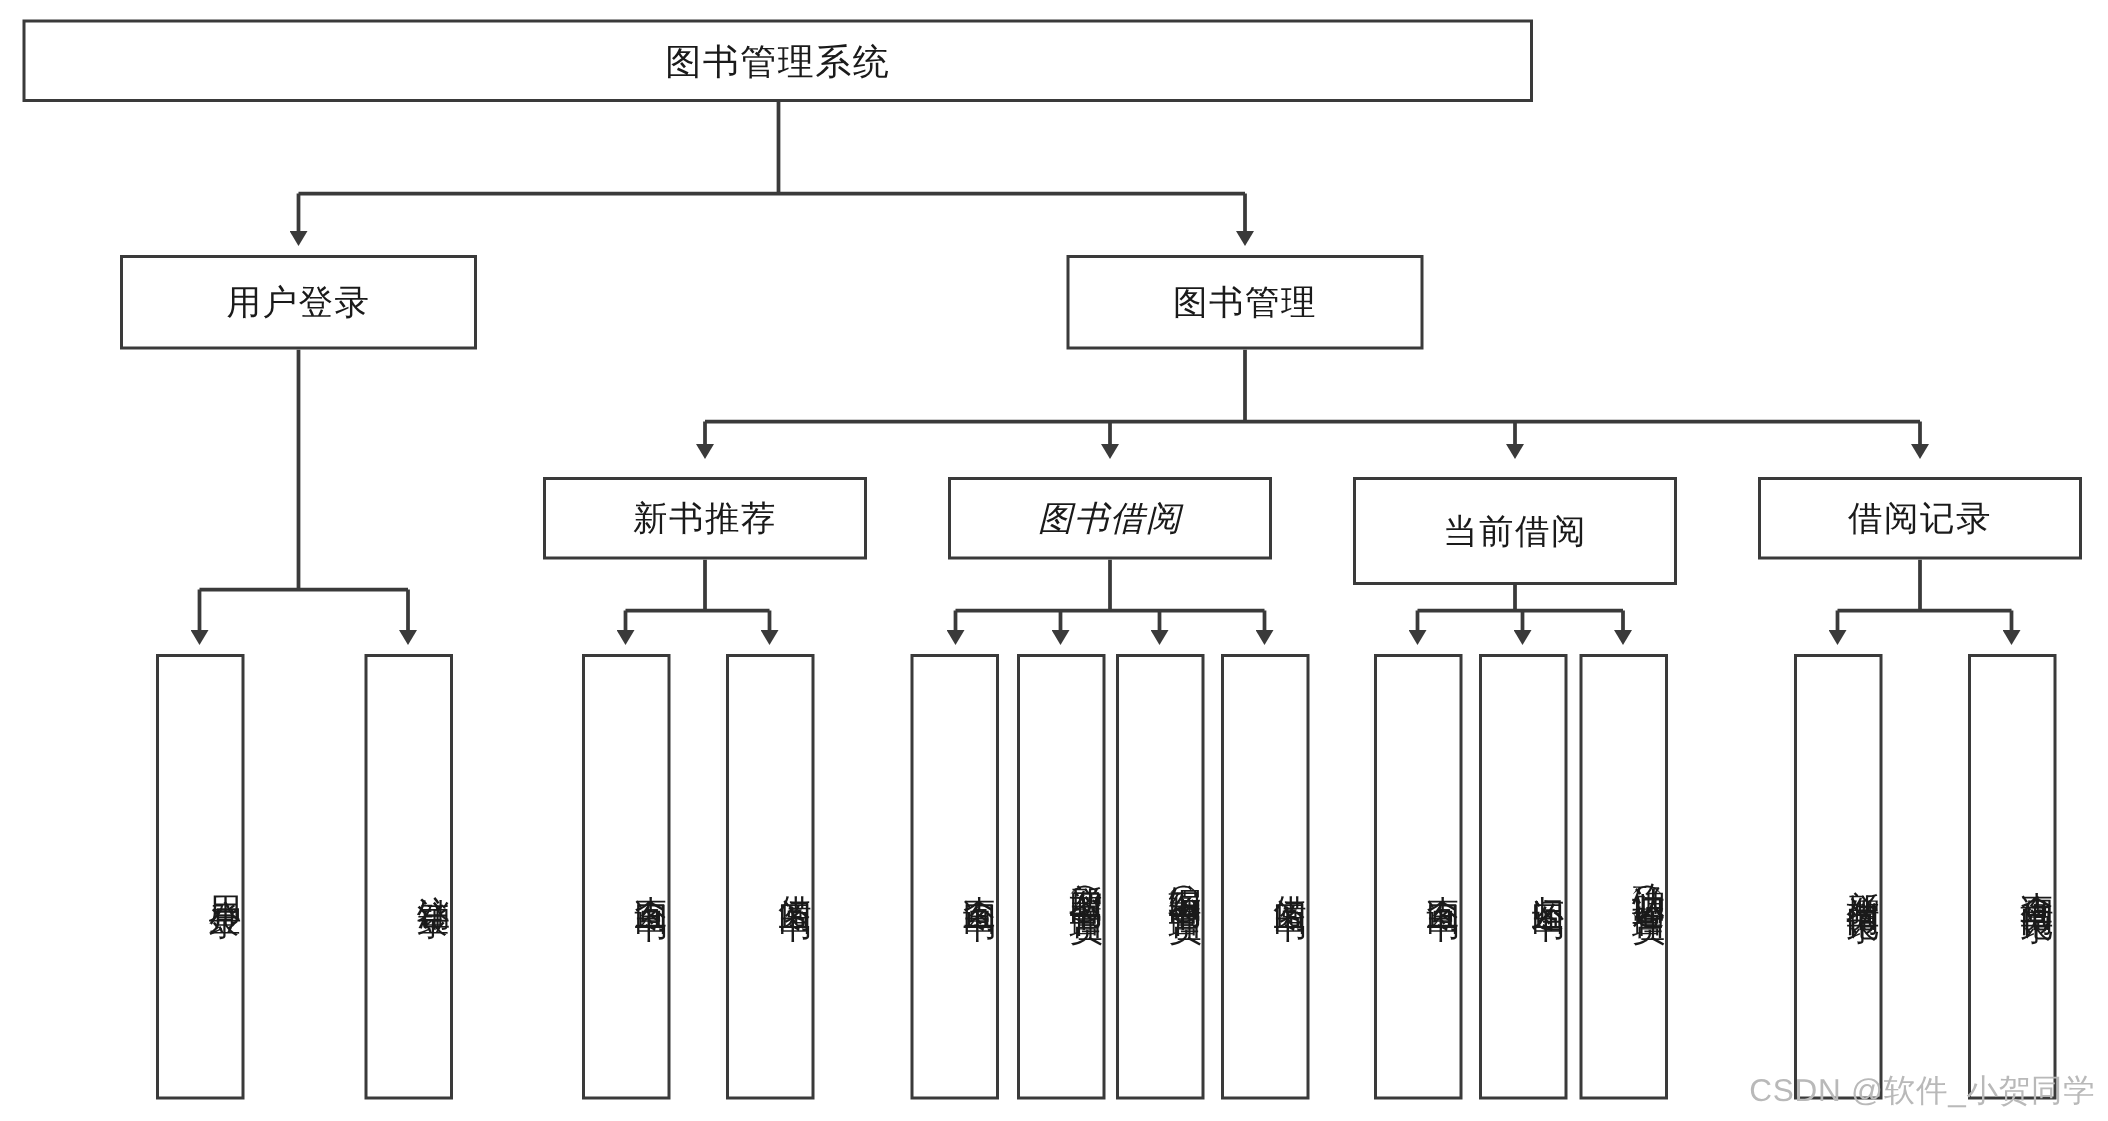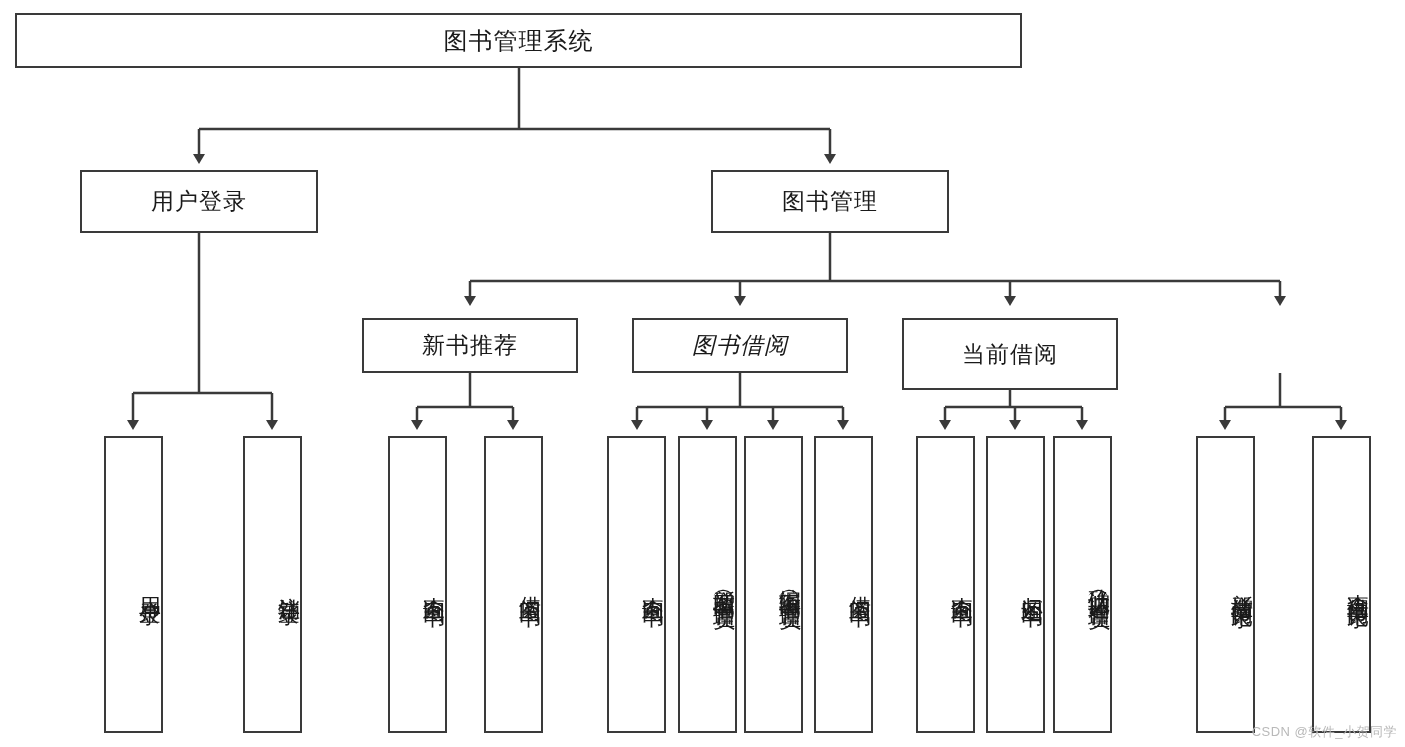--- a/index.html
+++ b/index.html
@@ -55,21 +55,21 @@
     text-orientation: upright;
     display: block;
   }
   .node.title {
     font-size: 24px;
   }
   #watermark {
     position: absolute;
     right: 8px;
     bottom: 6px;
-    font-size: 13px;
+    font-size: 21px;
     color: #b9b9b9;
     letter-spacing: 0.5px;
     white-space: nowrap;
   }
 </style>
 </head>
 <body>
 
 <div id="canvas">
 
@@ -136,20 +136,23 @@
 
   <div class="node horiz" style="left:362px; top:318px; width:216px; height:55px;">
     <span>新书推荐</span>
   </div>
   <div class="node horiz" style="left:632px; top:318px; width:216px; height:55px;font-style:italic;">
     <span>图书借阅</span>
   </div>
   <div class="node horiz" style="left:902px; top:318px; width:216px; height:72px;">
     <span>当前借阅</span>
   </div>
+  <div class="node horiz" style="left:1172px; top:318px; width:216px; height:55px;">
+    <span>借阅记录</span>
+  </div>
 
   <div class="node vert" style="left:104px; top:436px; width:59px; height:297px;">
     <span>用户登录</span>
   </div>
   <div class="node vert" style="left:243px; top:436px; width:59px; height:297px;">
     <span>注销登录</span>
   </div>
 
   <div class="node vert" style="left:388px; top:436px; width:59px; height:297px;">
     <span>查询图书</span>

